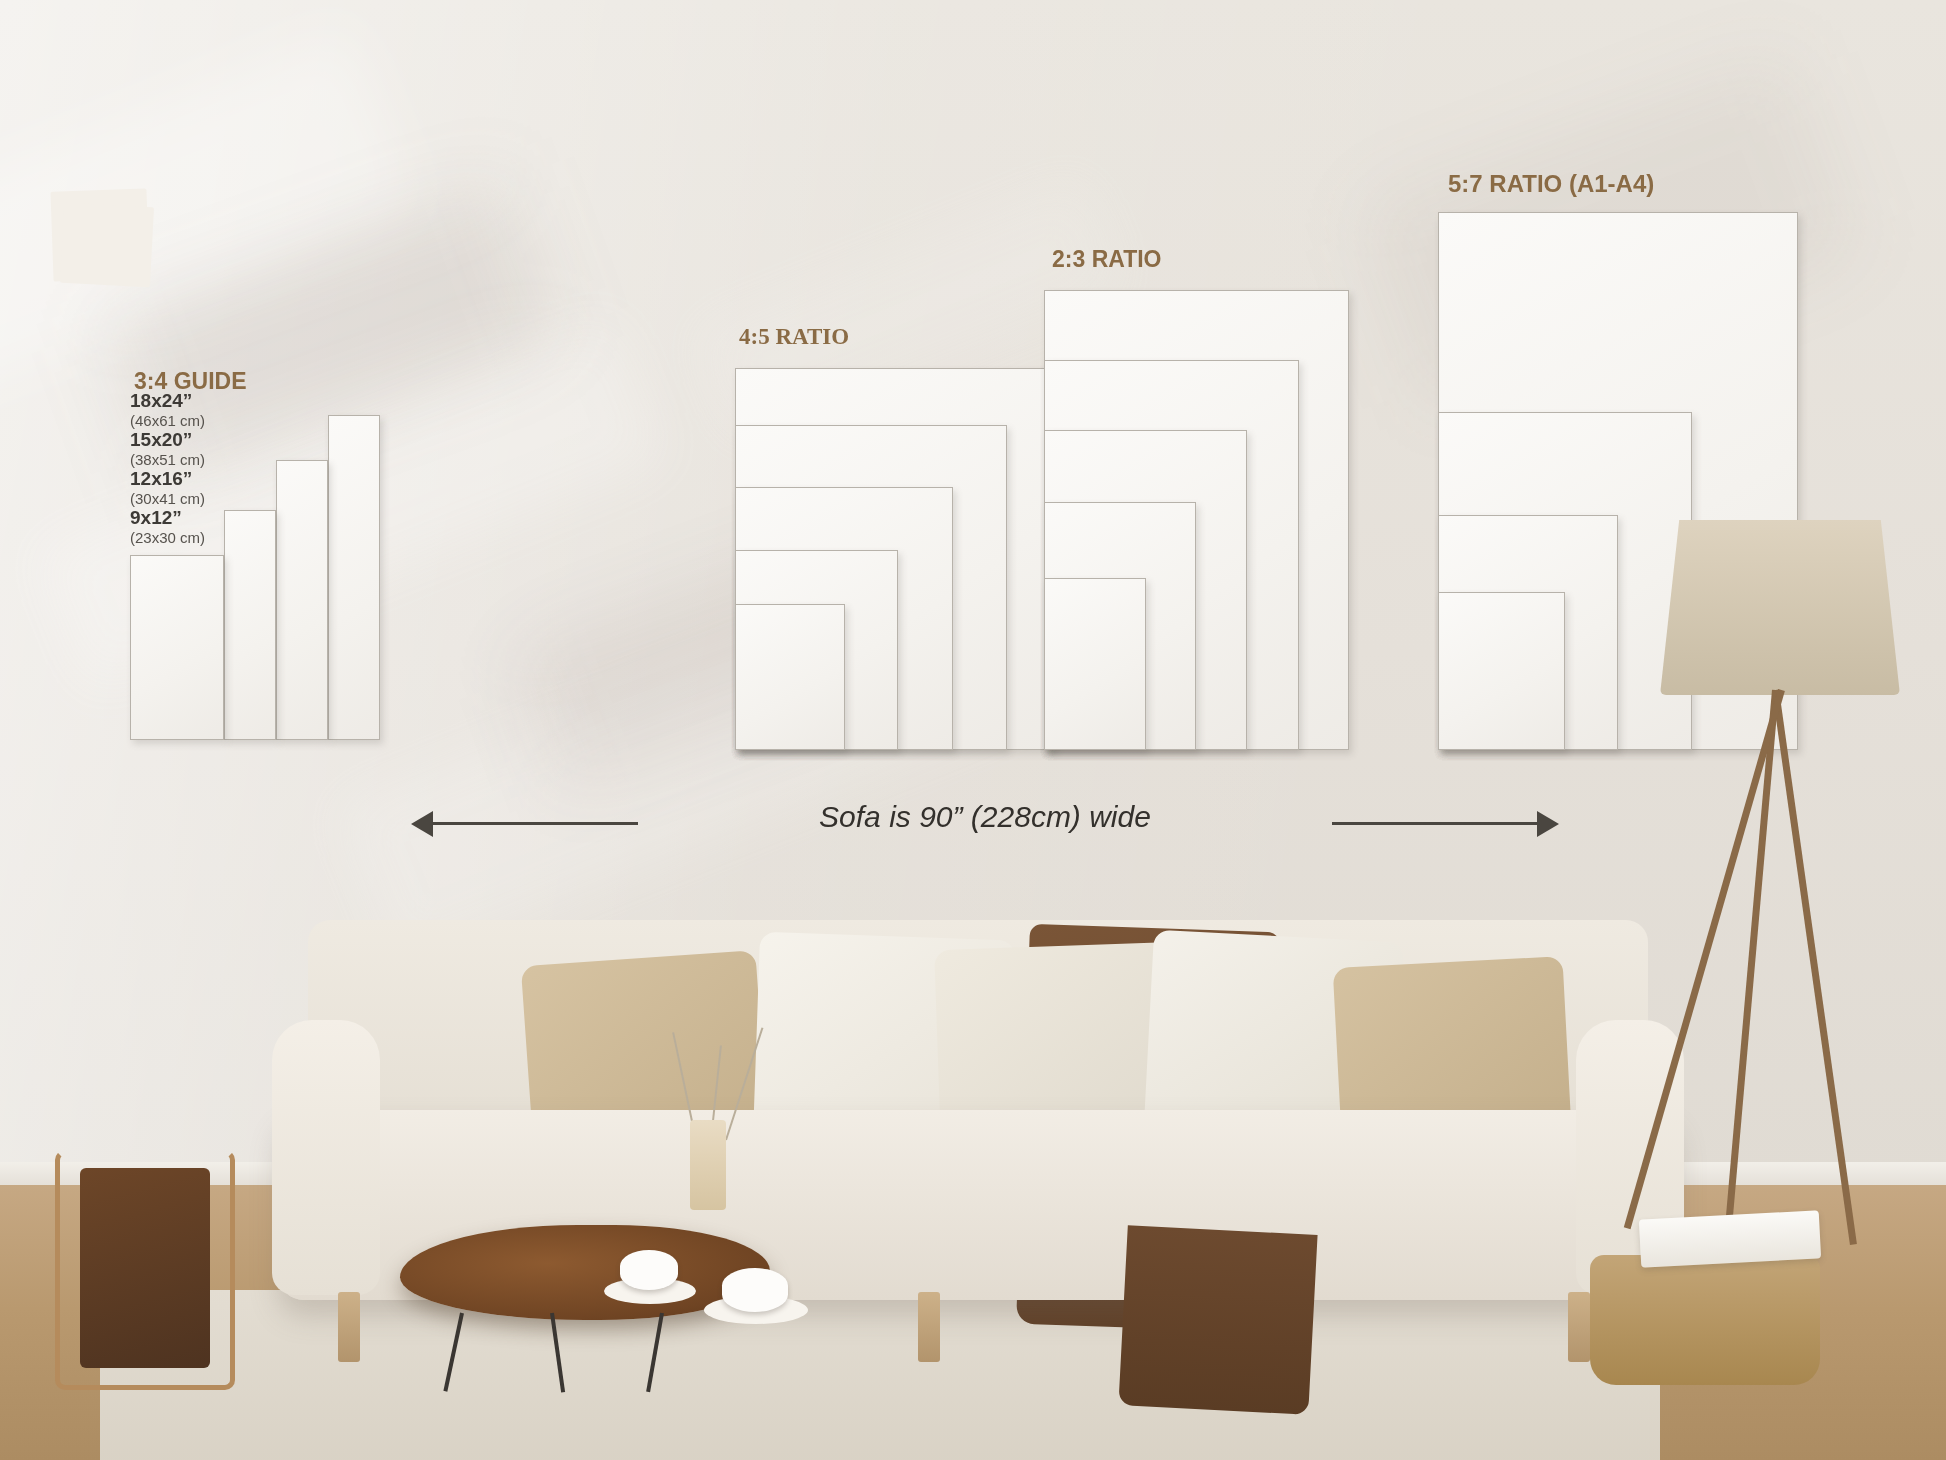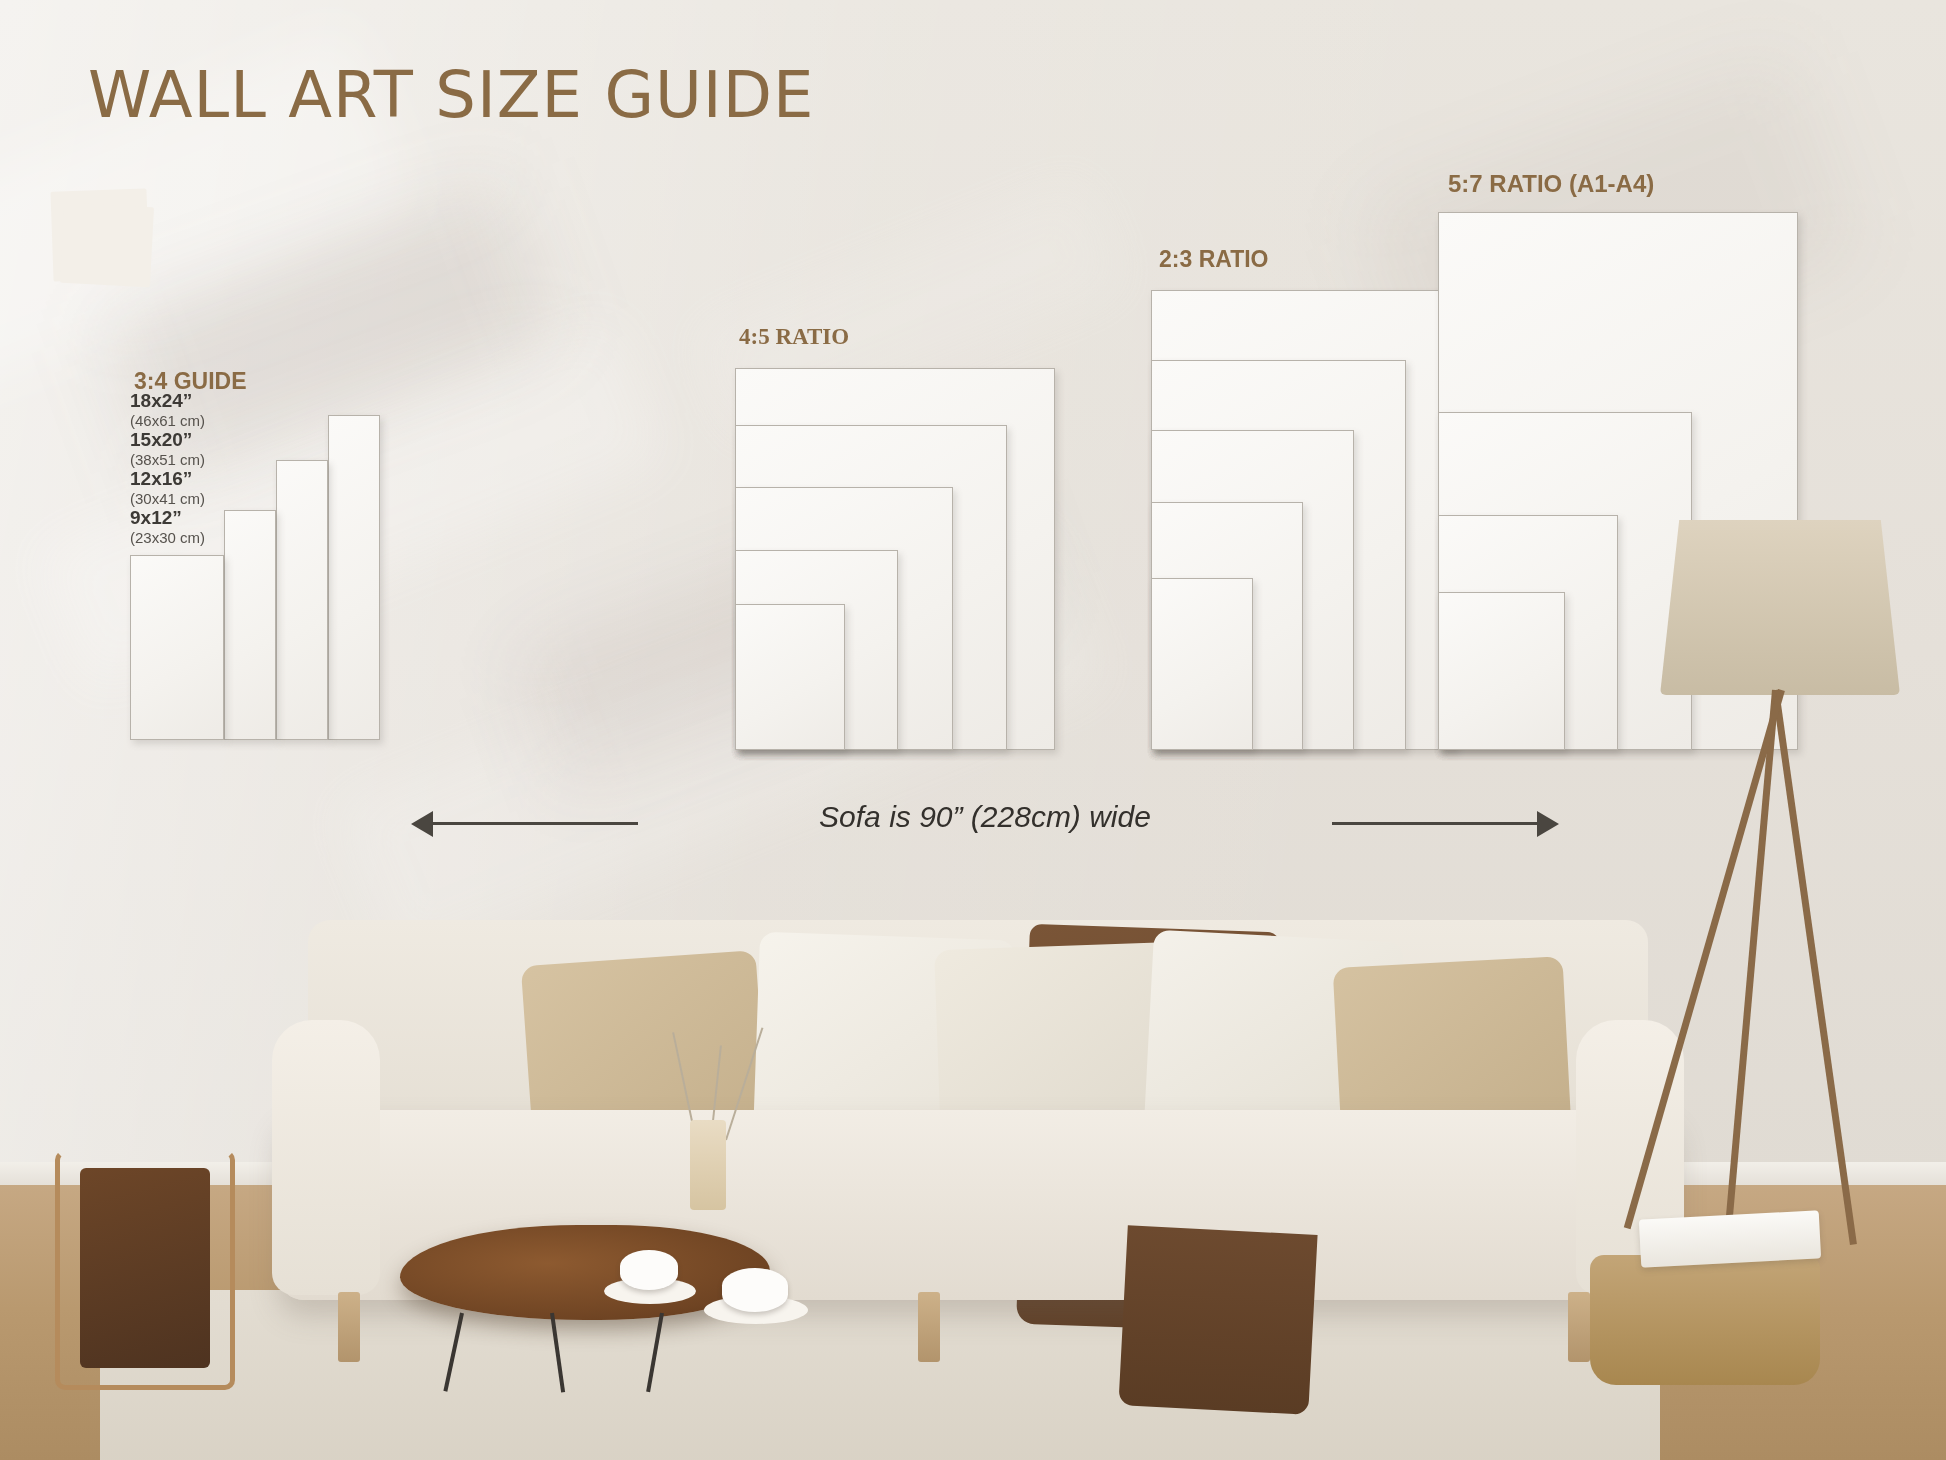--- a/index.html
+++ b/index.html
@@ -281,21 +281,20 @@
   <div class="light-streak ls2"></div>
   <div class="light-streak ls3"></div>
   <div class="light-streak ls4"></div>
   <div class="shadow-blob sb1"></div>
   <div class="shadow-blob sb2"></div>
   <div class="shadow-blob sb3"></div>
   <div class="baseboard"></div>
   <div class="floor"></div>
   <div class="rug"></div>
 
-  <div class="title">WALL ART SIZE GUIDE</div>
 
   <div class="group" style="left:130px; top:390px; width:250px; height:360px;">
     <div class="group-label" style="left:4px; top:-22px;">3:4 GUIDE</div>
 
     <div class="frame" style="left:198px; top:25px; width:52px; height:325px;"></div>
     <div class="frame" style="left:146px; top:70px; width:52px; height:280px;"></div>
     <div class="frame" style="left:94px; top:120px; width:52px; height:230px;"></div>
     <div class="frame" style="left:0px; top:165px; width:94px; height:185px;"></div>
 
     <div class="lbl" style="left:-60px; top:32px; width:250px;">
@@ -341,21 +340,21 @@
     <div class="lbl" style="left:-105px; top:190px; width:260px;">
       <span class="big">12x15”</span>
       <span class="small">(30.5x38 cm)</span>
     </div>
     <div class="lbl" style="left:-158px; top:244px; width:260px;">
       <span class="big">8x10”</span>
       <span class="small">(20x25 cm)</span>
     </div>
   </div>
 
-  <div class="group" style="left:1151px; top:290px; width:305px; height:460px;">
+  <div class="group" style="left:1044px; top:290px; width:305px; height:460px;">
     <div class="group-label" style="left:8px; top:-44px;">2:3 RATIO</div>
 
     <div class="frame" style="left:0px; top:0px; width:305px; height:460px;"></div>
     <div class="frame" style="left:0px; top:70px; width:255px; height:390px;"></div>
     <div class="frame" style="left:0px; top:140px; width:203px; height:320px;"></div>
     <div class="frame" style="left:0px; top:212px; width:152px; height:248px;"></div>
     <div class="frame" style="left:0px; top:288px; width:102px; height:172px;"></div>
 
     <div class="lbl" style="left:40px; top:8px; width:250px;">
       <span class="big">24x36”</span>

